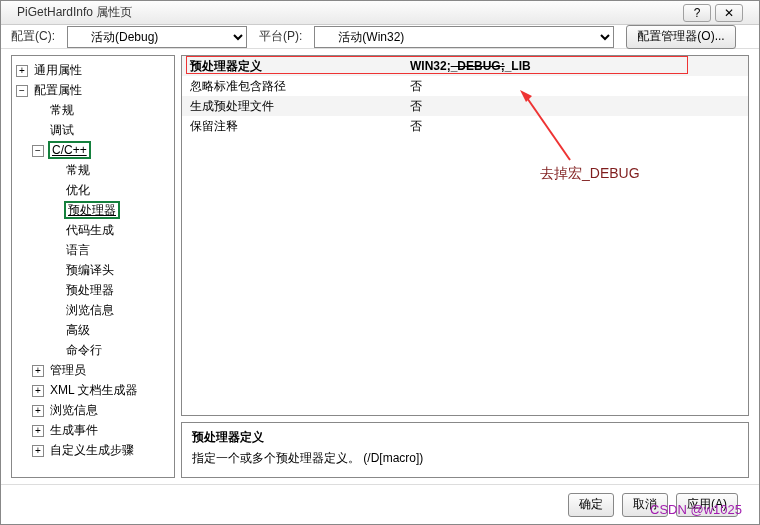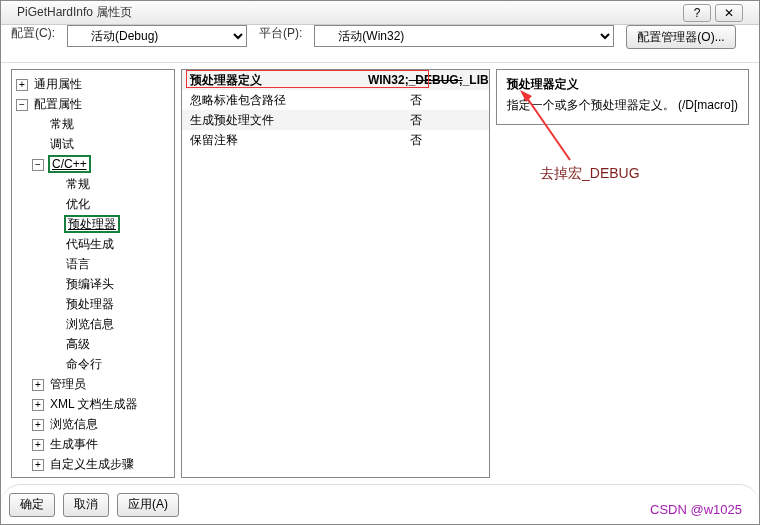--- a/index.html
+++ b/index.html
@@ -1,48 +1,48 @@
 <!DOCTYPE html>
 <html><head>
 <meta charset="utf-8">
 <style>
 * { margin: 0; padding: 0; box-sizing: border-box; font-family: "Microsoft YaHei", SimSun, sans-serif; font-size: 12px; }
 body { background: #f0f0f0; width: 760px; height: 525px; position: relative; overflow: hidden; }
 .dialog { background: #fff; border: 1px solid #888; width: 760px; height: 525px; display: flex; flex-direction: column; }
 .titlebar { height: 24px; display: flex; align-items: center; padding: 0 16px; background: linear-gradient(#fdfdfd,#eaeaea); border-bottom: 1px solid #ccc; }
 .titlebar .title { flex: 1; color: #333; }
 .win-btn { width: 28px; height: 18px; border: 1px solid #a0a0a0; border-radius: 3px; margin-left: 4px; display: flex; align-items: center; justify-content: center; background: linear-gradient(#fdfdfd,#e6e6e6); cursor: pointer; }
-.toolbar { height: 38px; display: flex; padding: 0 10px; gap: 12px; border-bottom: 1px solid #ddd; }
+.toolbar { height: 24px; display: flex; align-items: center; padding: 0 10px; gap: 12px; border-bottom: 1px solid #ddd; }
 .toolbar label { color: #333; }
 select { height: 22px; border: 1px solid #888; background: #fff; padding: 0 19px; }
 .sel-config { width: 180px; }
 .sel-platform { width: 300px; }
 .btn { height: 24px; padding: 0 10px; border: 1px solid #888; border-radius: 3px; background: linear-gradient(#fdfdfd,#e6e6e6); cursor: pointer; }
 .body { flex: 1; display: flex; padding: 6px 10px; gap: 6px; overflow: hidden; }
 .tree-panel { width: 164px; border: 1px solid #888; background: #fff; overflow: auto; padding: 4px 2px; }
 .tree ul { list-style: none; padding-left: 16px; }
 .tree > ul { padding-left: 2px; }
 .tree li { line-height: 20px; white-space: nowrap; }
 .tree .expander { width: 12px; height: 12px; border: 1px solid #888; display: inline-flex; align-items: center; justify-content: center; margin-right: 4px; font-size: 10px; line-height: 1; cursor: pointer; background: #fff; }
 .tree .noexp { width: 12px; display: inline-block; margin-right: 4px; }
 .tree .item-label { cursor: pointer; padding: 0 2px; }
 .hl-red { border: 2px solid #15803d; text-decoration: underline; }
-.right-panel { flex: 1; display: flex; flex-direction: row; gap: 6px; }
+.right-panel { flex: 1; display: flex; flex-direction: column; gap: 6px; }
 .grid { flex: 1; border: 1px solid #888; background: #fff; overflow: hidden; }
 .grid-row { display: flex; height: 20px; align-items: center; }
 .grid-row:nth-child(odd) { background: #f4f4f4; }
 .grid-row .gname { width: 220px; padding-left: 8px; }
 .grid-row .gvalue { flex: 1; padding-left: 8px; }
 .grid-row.first { position: relative; }
 .grid-row.first .gname, .grid-row.first .gvalue { font-weight: bold; }
 .red-box { position: absolute; left: 4px; top: 0; right: 60px; height: 18px; border: 1px solid #e33; pointer-events: none; }
 .strike { text-decoration: line-through; }
 .desc { height: 56px; border: 1px solid #888; background: #fff; padding: 6px 10px; }
 .desc-title { font-weight: bold; margin-bottom: 4px; }
-.actions { height: 40px; display: flex; align-items: center; gap: 8px; padding: 0 8px; border-top: 1px solid #ddd; border-radius: 20px; }
+.actions { height: 40px; display: flex; justify-content: flex-end; align-items: center; gap: 8px; padding: 0 21px; border-top: 1px solid #ddd; }
 .annotation { position: absolute; left: 540px; top: 165px; color: #7f1d1d; font-size: 14px; pointer-events: none; }
 .arrow { position: absolute; left: 520px; top: 90px; width: 60px; height: 80px; pointer-events: none; }
 .watermark { position: absolute; bottom: 8px; right: 18px; color: #a21caf; font-size: 13px; pointer-events: none; }
 </style>
 </head>
 <body>
 
 <div class="dialog">
   <div class="titlebar">
     <span class="title">PiGetHardInfo 属性页</span>

